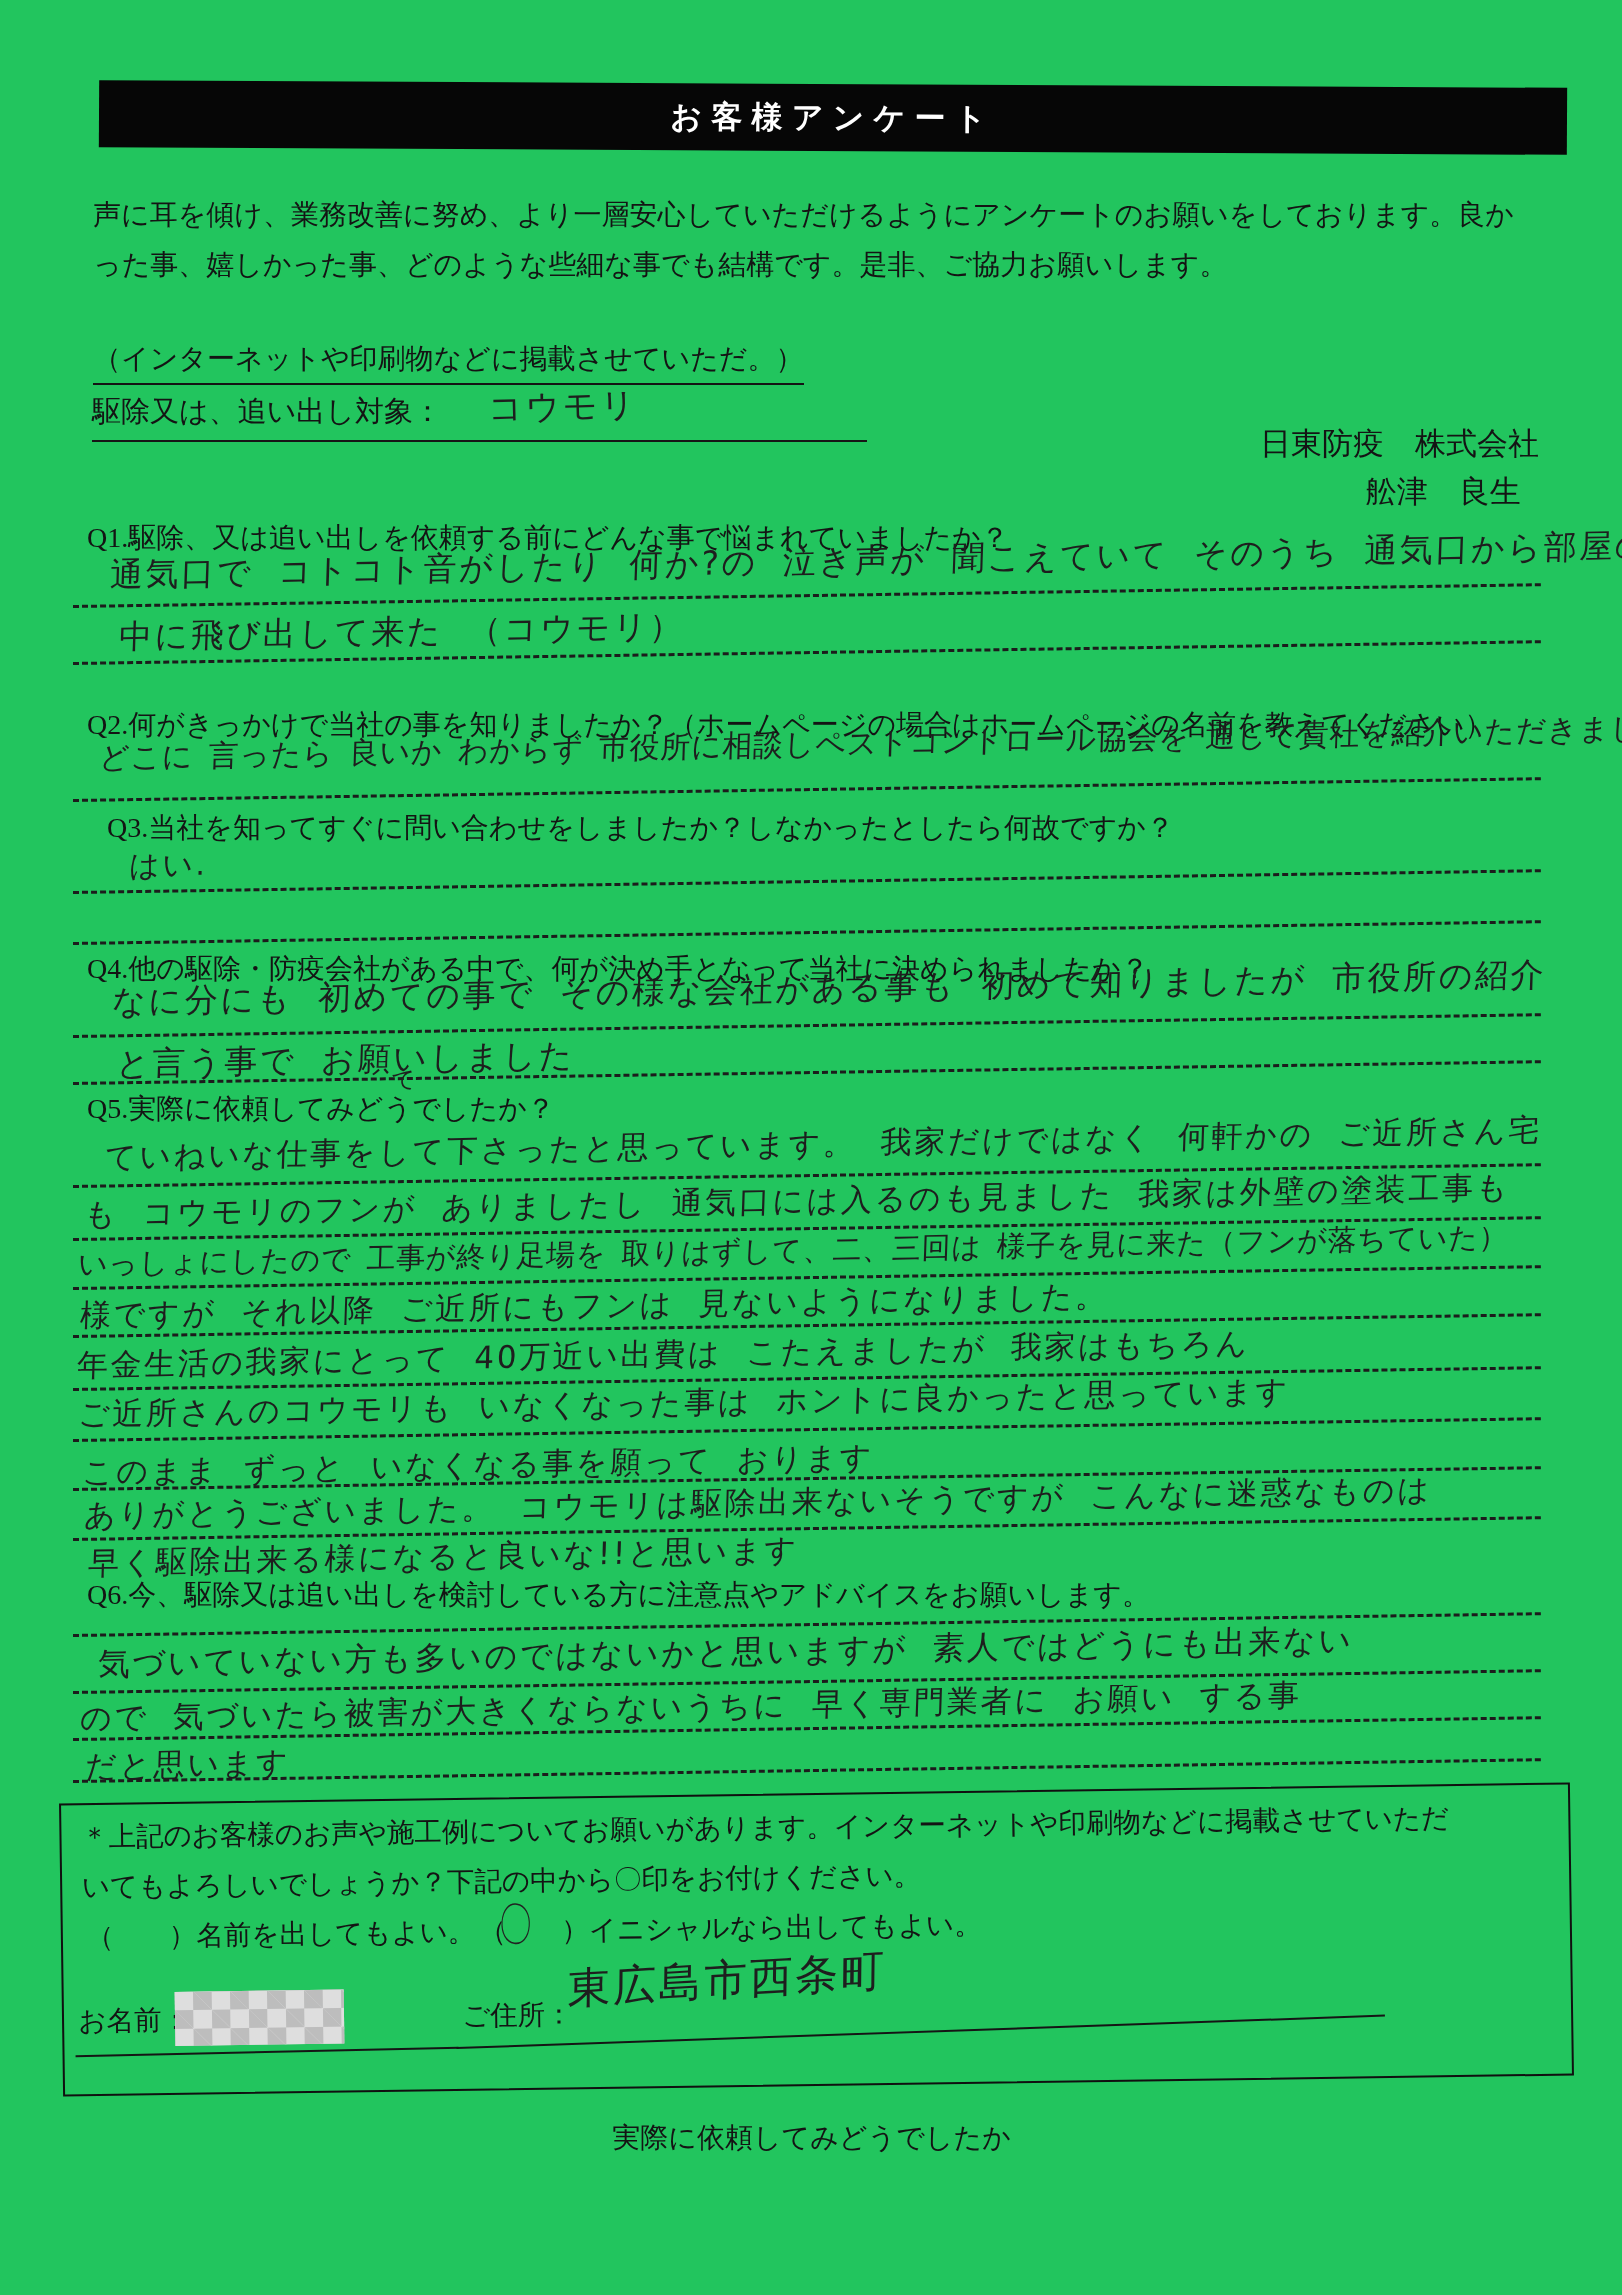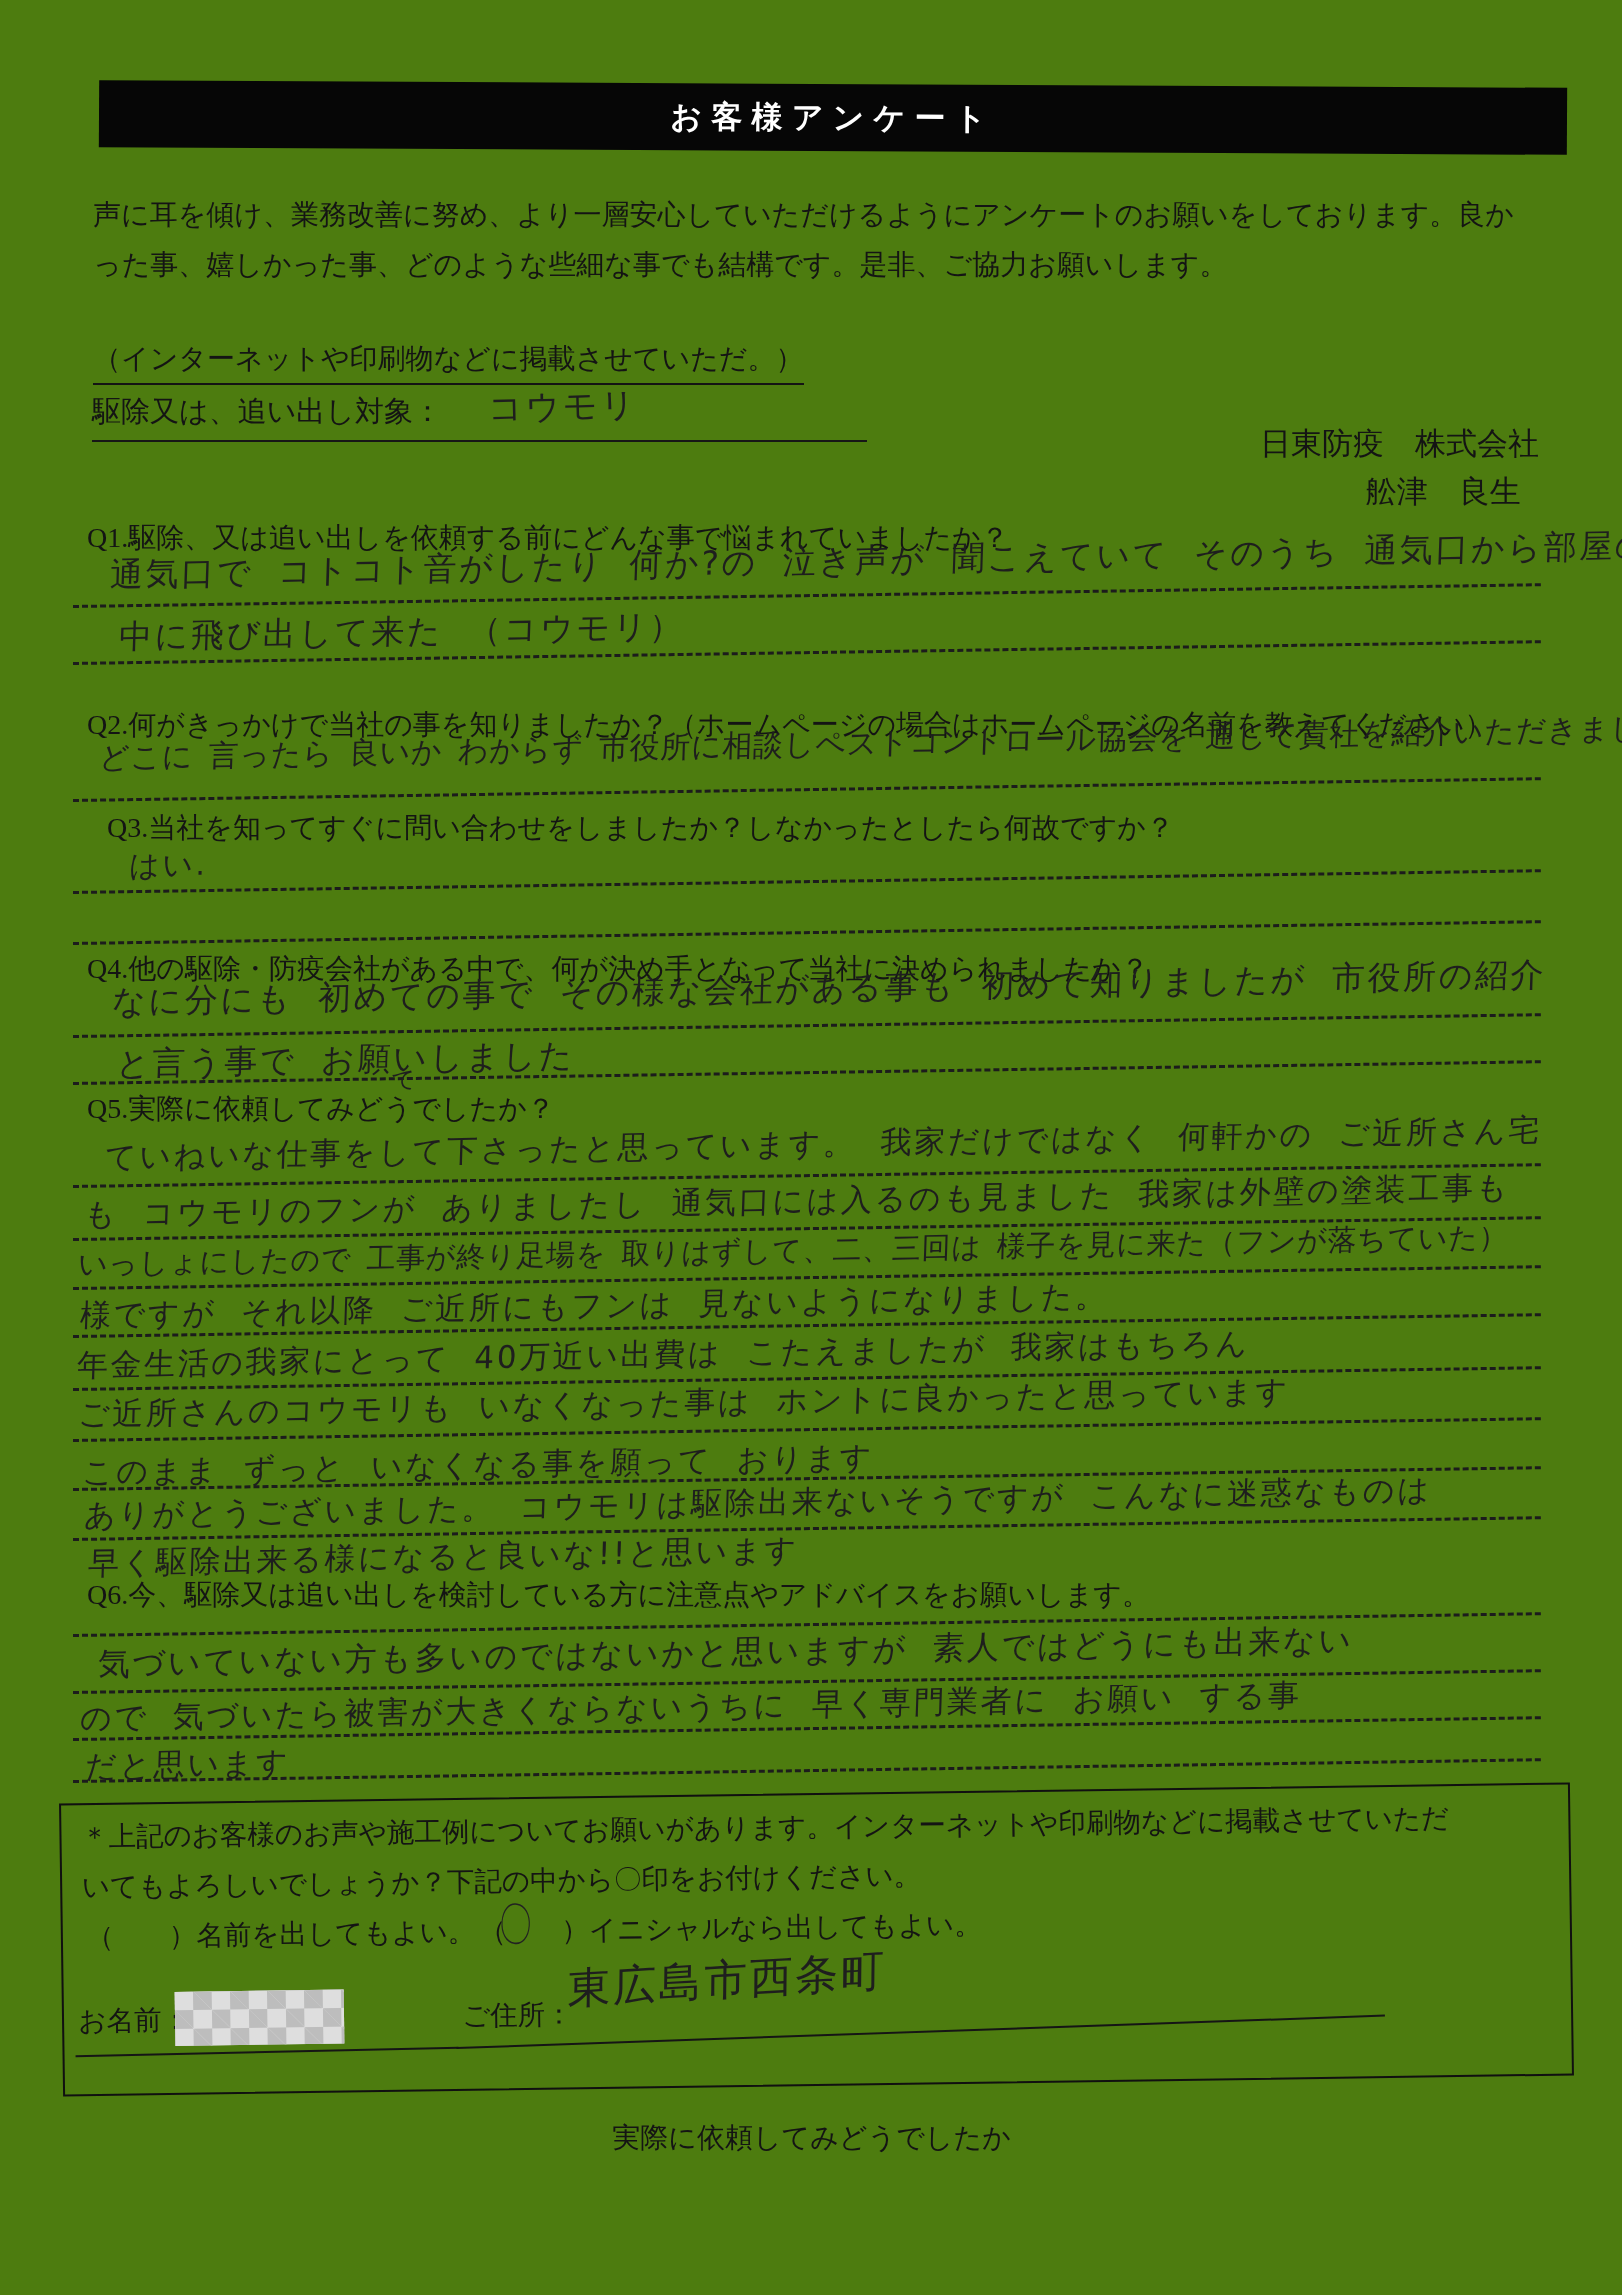--- a/index.html
+++ b/index.html
@@ -1,19 +1,19 @@
 <!DOCTYPE html>
 <html lang="ja" style="font-size:10.5px"><head>
 <meta charset="utf-8">
 <style>
   html,body{margin:0;padding:0;background:#9a9a9a;}
   .page{
     position:relative;
     width:1623px;height:2295px;
-    background:#4d7c0f;
+    background:#22c55e;
     overflow:hidden;
     font-family:"Liberation Serif", serif;
     color:#141414;
   }
   .printed{font-family:"Liberation Serif", serif;color:#141414;}
   .hand{
     font-family:"DejaVu Sans", sans-serif;
     color:#1e1e1e;
     white-space:nowrap;
     letter-spacing:2.6px;

